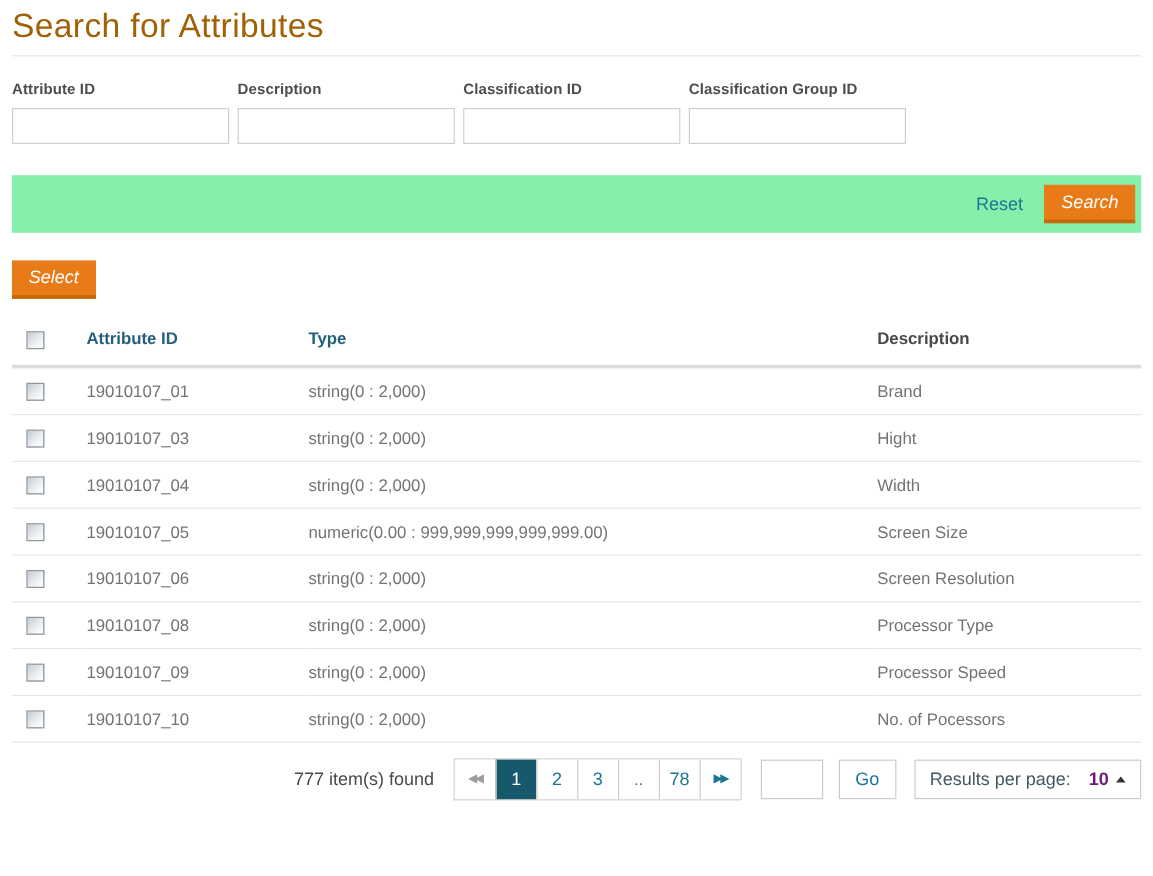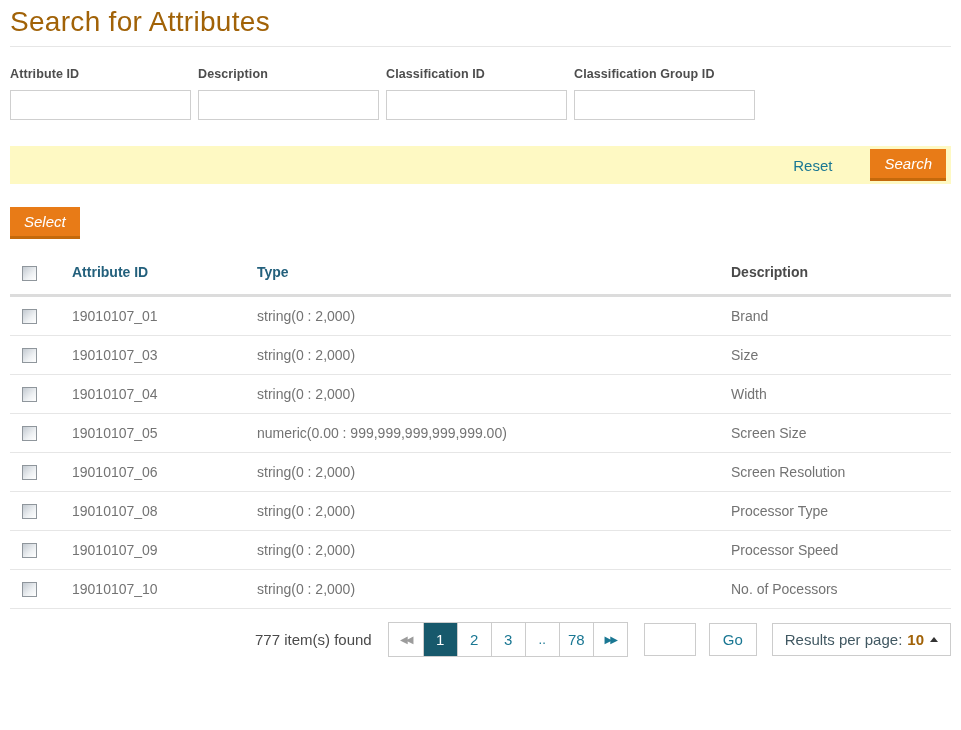--- a/index.html
+++ b/index.html
@@ -24,22 +24,22 @@
     margin-bottom:9px; letter-spacing:0.1px;
   }
   .filter-field input {
     width:181px; height:30px; border:1px solid #cfcfcf; background:#fff;
     font-family:"Liberation Sans", sans-serif; font-size:14px; padding:0 6px;
     box-sizing:border-box; outline:none;
   }
 
   
   .action-bar {
-    margin-top:26px; height:38px; background:#fef9c3;
-    display:flex; align-items:center; justify-content:flex-end;gap:20px;
+    margin-top:26px; height:48px; background:#86efac;
+    display:flex; align-items:center; justify-content:flex-end;
   }
   .reset-link {
     color:#1a7793; font-size:15px; margin-right:18px; cursor:pointer;
     text-decoration:none;
   }
   .btn-orange {
     background:#e87b17; border:none; border-bottom:3px solid #c4690b;
     color:#fff; font-family:"Liberation Sans", sans-serif; font-size:15px;
     padding:6px 14px 5px; cursor:pointer; line-height:18px;font-style:italic;
   }
@@ -101,21 +101,21 @@
   .go-btn {
     margin-left:13px; height:33px; padding:0 13px; background:#fff;
     border:1px solid #ccc; color:#1a7793; font-size:15px;
     font-family:"Liberation Sans", sans-serif; cursor:pointer;
   }
   .rpp {
     margin-left:15px; height:33px; box-sizing:border-box; border:1px solid #ccc;
     display:flex; align-items:center; padding:0 12px; font-size:15px;
     color:#415862; cursor:pointer; background:#fff; user-select:none;
   }
-  .rpp .rpp-value { font-weight:bold; color:#a16207; margin-left:5px; }
+  .rpp .rpp-value { font-weight:bold; color:#701a75; margin-left:15px; }
   .caret-up {
     width:0; height:0; margin-left:6px;
     border-left:4px solid transparent; border-right:4px solid transparent;
     border-bottom:5px solid #333;
   }
 </style>
 </head>
 <body>
 
 <div class="page">
@@ -178,21 +178,21 @@
       <td><a class="cell-link">Brand</a></td>
     </tr>
 
 
     <tr>
       <td class="check-col">
         <span class="checkbox"></span>
       </td>
       <td><a class="cell-link">19010107_03</a></td>
       <td><a class="cell-link">string(0 : 2,000)</a></td>
-      <td><a class="cell-link">Size</a></td>
+      <td><a class="cell-link">Hight</a></td>
     </tr>
 
     <tr>
       <td class="check-col">
         <span class="checkbox"></span>
       </td>
       <td><a class="cell-link">19010107_04</a></td>
       <td><a class="cell-link">string(0 : 2,000)</a></td>
       <td><a class="cell-link">Width</a></td>
     </tr>

